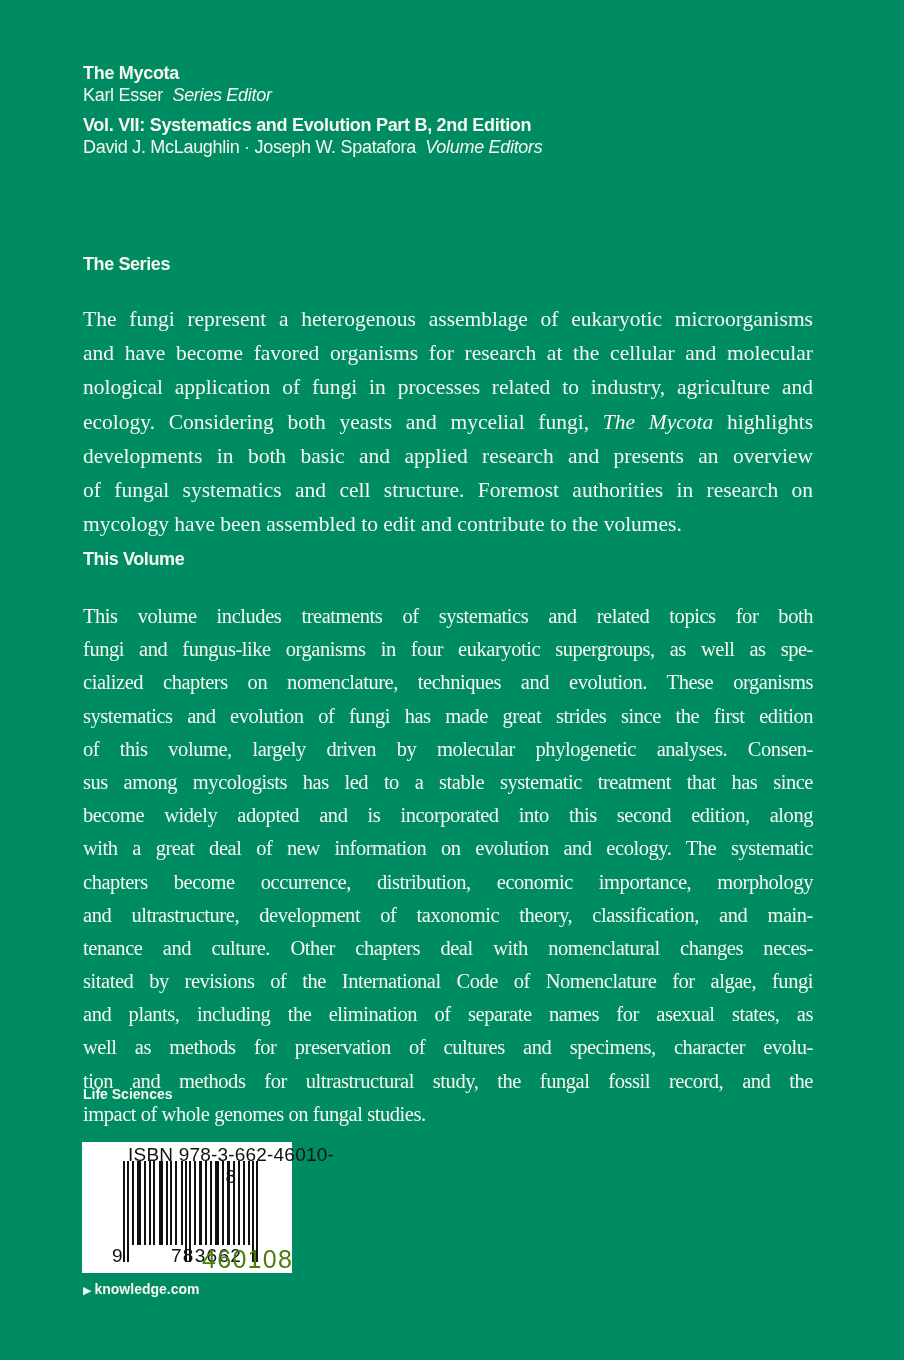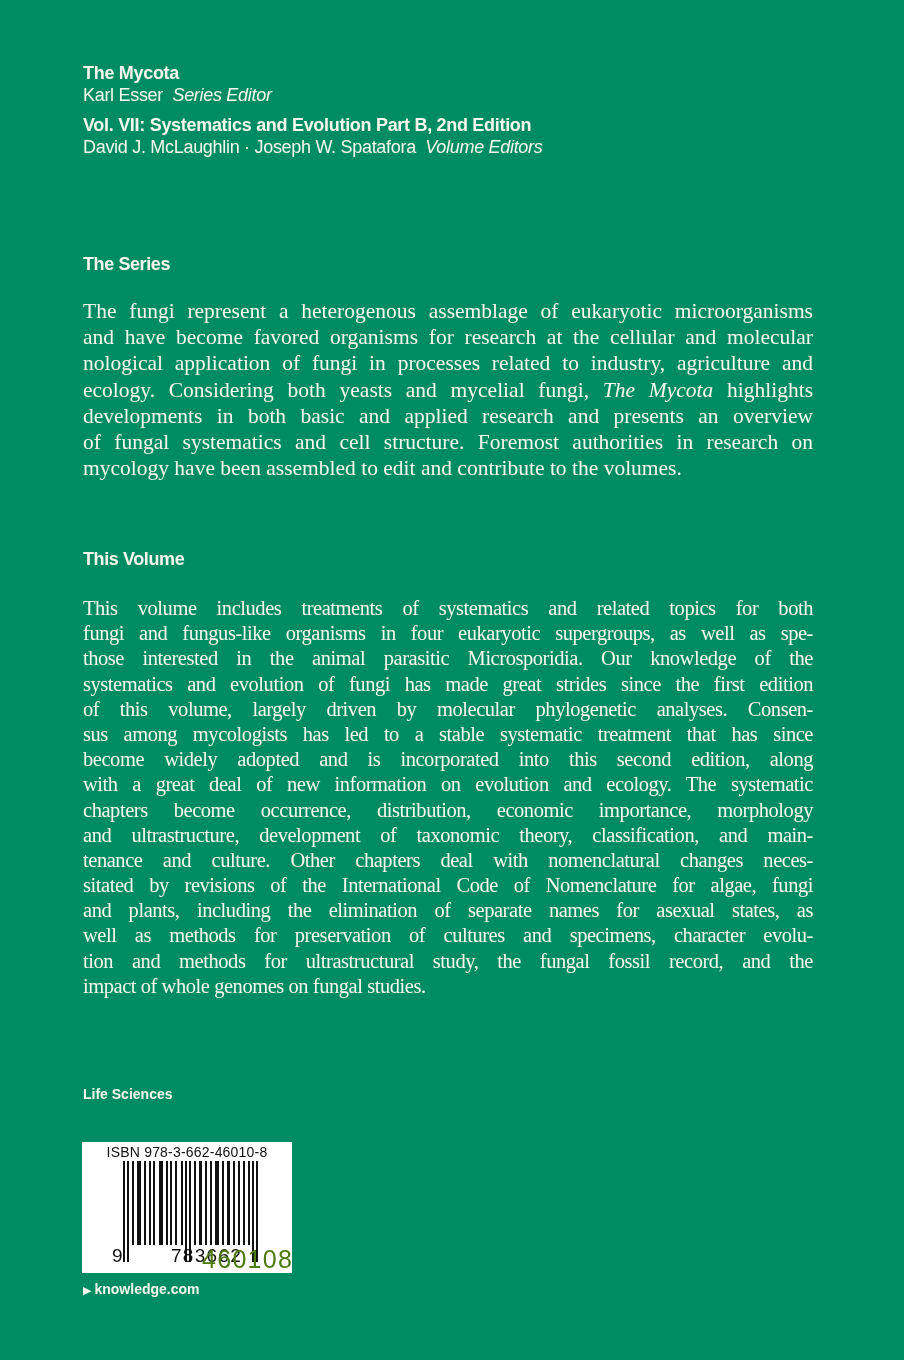--- a/index.html
+++ b/index.html
@@ -16,33 +16,33 @@
   .h-line { font-size: 18px; line-height: 22px; letter-spacing: -0.3px; }
   .h-line i { font-style: italic; }
   .h-vol { font-weight: bold; font-size: 18px; line-height: 22px; margin-top: 8px; letter-spacing: -0.3px; }
   .section-title {
     position: absolute; left: 83px;
     font-weight: bold; font-size: 18px; line-height: 22px; letter-spacing: -0.4px; text-align: center;
   }
   .para { position: absolute; left: 83px; width: 730px; font-size: 21.5px; }
   .para .ln {
     display: block; height: 26.2px; line-height: 26.2px;
-    text-align: justify; text-align-last: justify; white-space: nowrap;
+    text-align: justify; text-align-last: justify; white-space: nowrap; margin-top: 8px;
   }
   .para .ln.last { text-align-last: left; }
   .para2 .ln { height: 25.2px; line-height: 25.2px; font-size: 20.5px; letter-spacing: -0.45px; }
   .ln-inner { display: inline-block; width: 100%; white-space: normal; text-align: justify; text-align-last: justify; }
   .ln.last .ln-inner { text-align-last: left; }
   .subject { position: absolute; left: 83px; top: 1086px; font-size: 14px; font-weight: bold; }
   .barcode-box {
     position: absolute; left: 82px; top: 1142px; width: 210px; height: 131px; background: #ffffff;
   }
   .isbn-text {
     position: absolute; left: 0; top: 2px; width: 100%; text-align: center;
-    font-size: 14px; color: #111; letter-spacing: 0.2px;
+    font-size: 19px; color: #111; letter-spacing: 0.2px; padding-left: 44px;
   }
   .bars { position: absolute; left: 41px; top: 19px; width: 134px; height: 101px; }
   .bar { position: absolute; top: 0; background: #111; }
   .bar.short { height: 84px; }
   .bar.long { height: 101px; }
   .digit-first { position: absolute; left: 30px; top: 103px; font-size: 19px; color: #111; }
   .digits-l { position: absolute; left: 45px; top: 103px; font-size: 19px; color: #111; letter-spacing: 1.3px; padding-left: 44px; }
   .digits-r { position: absolute; left: 120px; top: 103px; font-size: 25px; color: #4d7c0f; letter-spacing: 1.3px; }
   .springer { position: absolute; left: 83px; top: 1281px; font-size: 14px; font-weight: bold; }
   .springer .arrow { font-size: 11px; margin-right: 3px; }
@@ -73,21 +73,21 @@
     <span class="ln"><span class="ln-inner">developments in both basic and applied research and presents an overview</span></span>
     <span class="ln"><span class="ln-inner">of fungal systematics and cell structure. Foremost authorities in research on</span></span>
     <span class="ln last"><span class="ln-inner">mycology have been assembled to edit and contribute to the volumes.</span></span>
   </div>
 
 <div class="section-title sans" style="top:548px;">This Volume</div>
 
 <div class="para para2 serif" style="top:596px;text-decoration:underline;" id="volume-para">
     <span class="ln"><span class="ln-inner">This volume includes treatments of systematics and related topics for both</span></span>
     <span class="ln"><span class="ln-inner">fungi and fungus-like organisms in four eukaryotic supergroups, as well as spe-</span></span>
-    <span class="ln"><span class="ln-inner">those interested in the animal parasitic Microsporidia. Our knowledge of the</span></span>
+    <span class="ln"><span class="ln-inner">cialized chapters on nomenclature, techniques and evolution. These organisms</span></span>
     <span class="ln"><span class="ln-inner">systematics and evolution of fungi has made great strides since the first edition</span></span>
     <span class="ln"><span class="ln-inner">of this volume, largely driven by molecular phylogenetic analyses. Consen-</span></span>
     <span class="ln"><span class="ln-inner">sus among mycologists has led to a stable systematic treatment that has since</span></span>
     <span class="ln"><span class="ln-inner">become widely adopted and is incorporated into this second edition, along</span></span>
     <span class="ln"><span class="ln-inner">with a great deal of new information on evolution and ecology. The systematic</span></span>
     <span class="ln"><span class="ln-inner">chapters become occurrence, distribution, economic importance, morphology</span></span>
     <span class="ln"><span class="ln-inner">and ultrastructure, development of taxonomic theory, classification, and main-</span></span>
     <span class="ln"><span class="ln-inner">tenance and culture. Other chapters deal with nomenclatural changes neces-</span></span>
     <span class="ln"><span class="ln-inner">sitated by revisions of the International Code of Nomenclature for algae, fungi</span></span>
     <span class="ln"><span class="ln-inner">and plants, including the elimination of separate names for asexual states, as</span></span>

